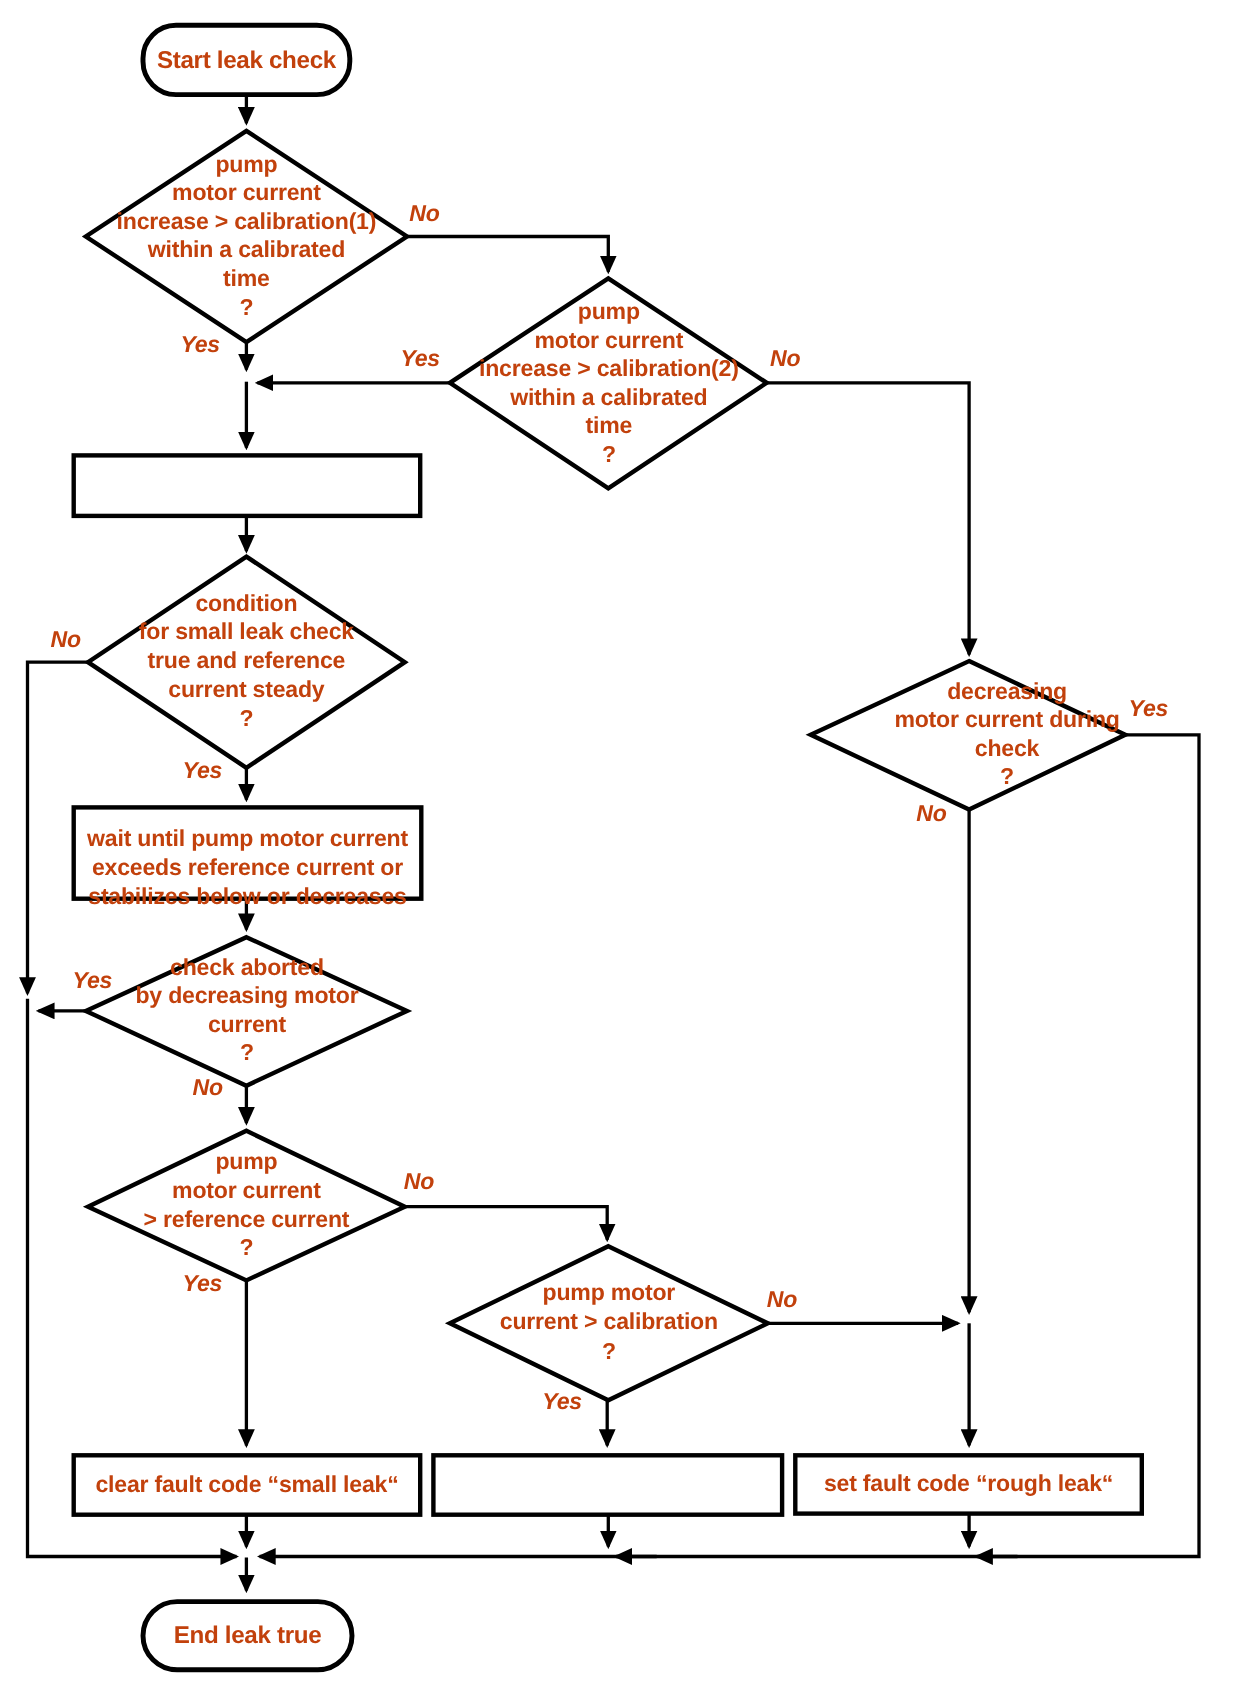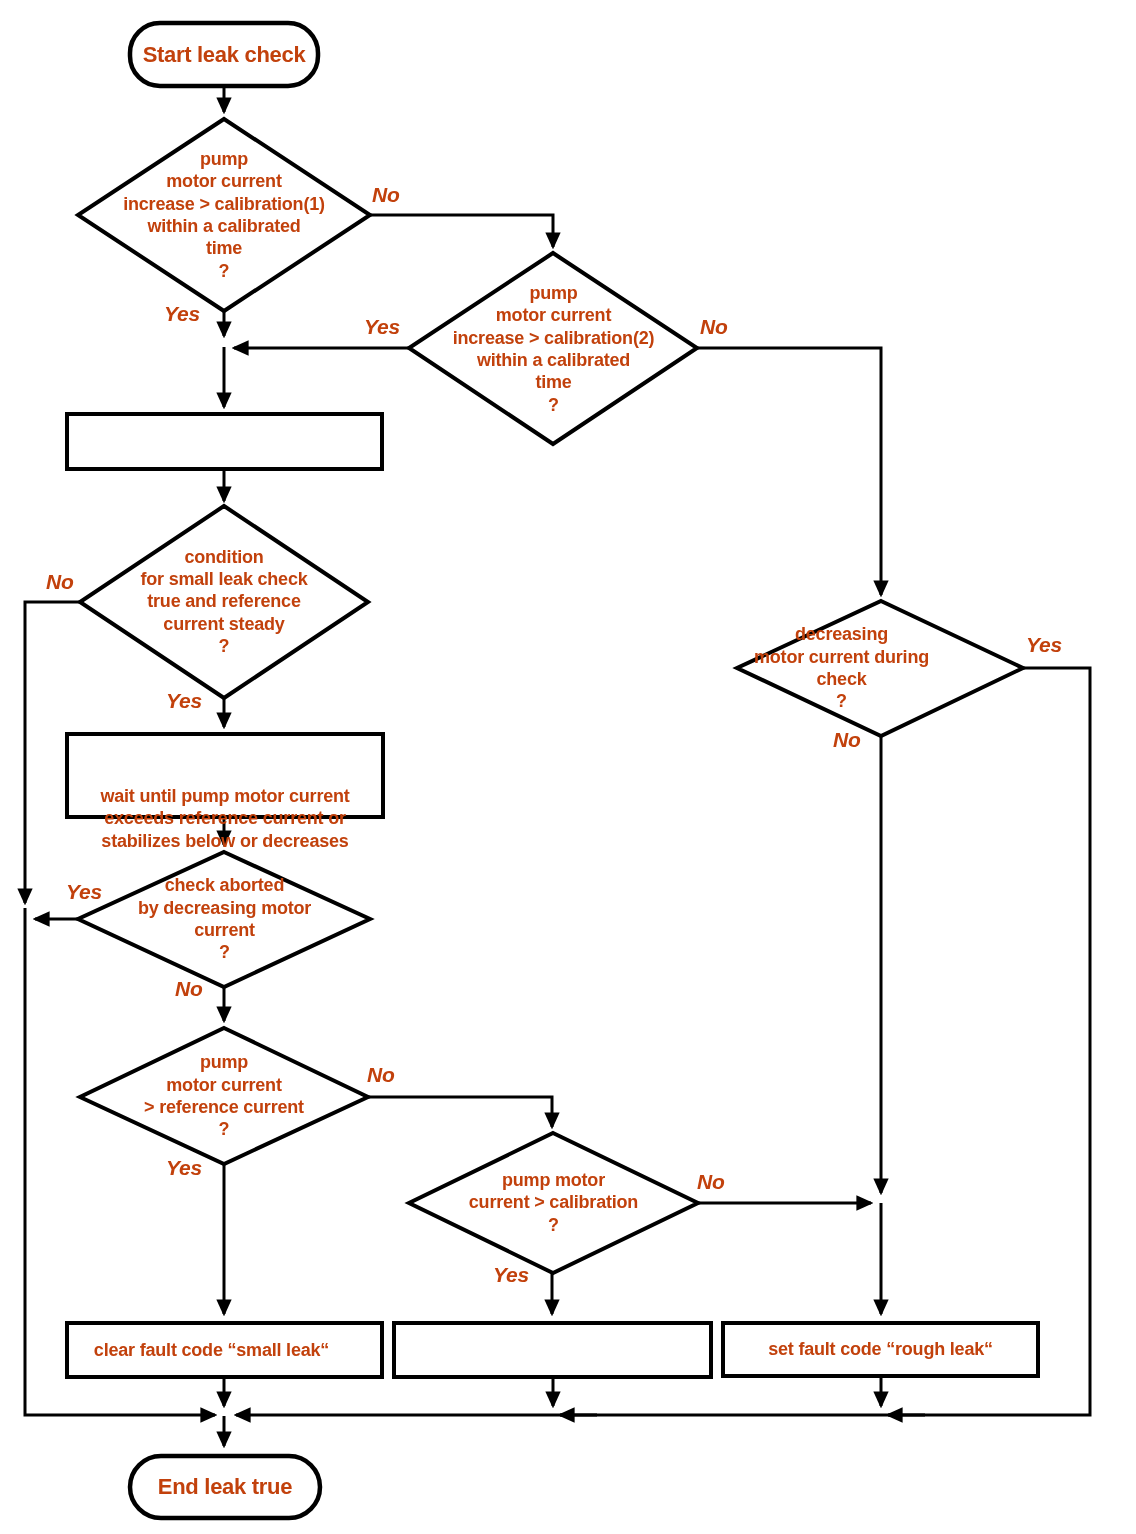--- a/index.html
+++ b/index.html
@@ -23,21 +23,21 @@
     left: 0;
     top: 0;
   }
   .node-lbl {
     position: absolute;
     display: flex;
     align-items: center;
     justify-content: center;
     text-align: center;
     white-space: pre-line;
-    font-size: 18px;
+    font-size: 21px;
     line-height: 1.24;
     letter-spacing: -0.2px;
   }
   .terminal-lbl {
     font-size: 22px;
     letter-spacing: -0.3px;
   }
   .edge-lbl {
     position: absolute;
     font-size: 21px;
@@ -120,44 +120,44 @@
 time
 ?</div>
 
 
   <div class="node-lbl" style="left:80px;top:508px;width:288px;height:187px;">condition
 for small leak check
 true and reference
 current steady
 ?</div>
 
-  <div class="node-lbl" style="left:67px;top:777px;width:316px;height:83px;">wait until pump motor current
+  <div class="node-lbl" style="left:67px;top:748px;width:316px;height:83px;">wait until pump motor current
 exceeds reference current or
 stabilizes below or decreases</div>
 
   <div class="node-lbl" style="left:79px;top:853px;width:291px;height:132px;">check aborted
 by decreasing motor
 current
 ?</div>
 
   <div class="node-lbl" style="left:80px;top:1029px;width:288px;height:134px;">pump
 motor current
 &gt; reference current
 ?</div>
 
   <div class="node-lbl" style="left:409px;top:1135px;width:289px;height:135px;">pump motor
 current &gt; calibration
 ?</div>
 
-  <div class="node-lbl" style="left:698px;top:603px;width:287px;height:130px;">decreasing
+  <div class="node-lbl" style="left:772px;top:603px;width:287px;height:130px;">decreasing
 motor current during
 check
 ?</div>
 
-  <div class="node-lbl" style="left:54px;top:1323px;width:315px;height:54px;">clear fault code “small leak“</div>
+  <div class="node-lbl" style="left:67px;top:1323px;width:315px;height:54px;">clear fault code “small leak“</div>
 
 
   <div class="node-lbl" style="left:723px;top:1323px;width:315px;height:53px;">set fault code “rough leak“</div>
 
   <div class="node-lbl terminal-lbl" style="left:130px;top:1456px;width:190px;height:62px;">End leak true</div>
 
   <div class="edge-lbl" style="left:372px;top:183px;">No</div>
   <div class="edge-lbl" style="left:164px;top:302px;">Yes</div>
   <div class="edge-lbl" style="left:364px;top:315px;">Yes</div>
   <div class="edge-lbl" style="left:700px;top:315px;">No</div>

